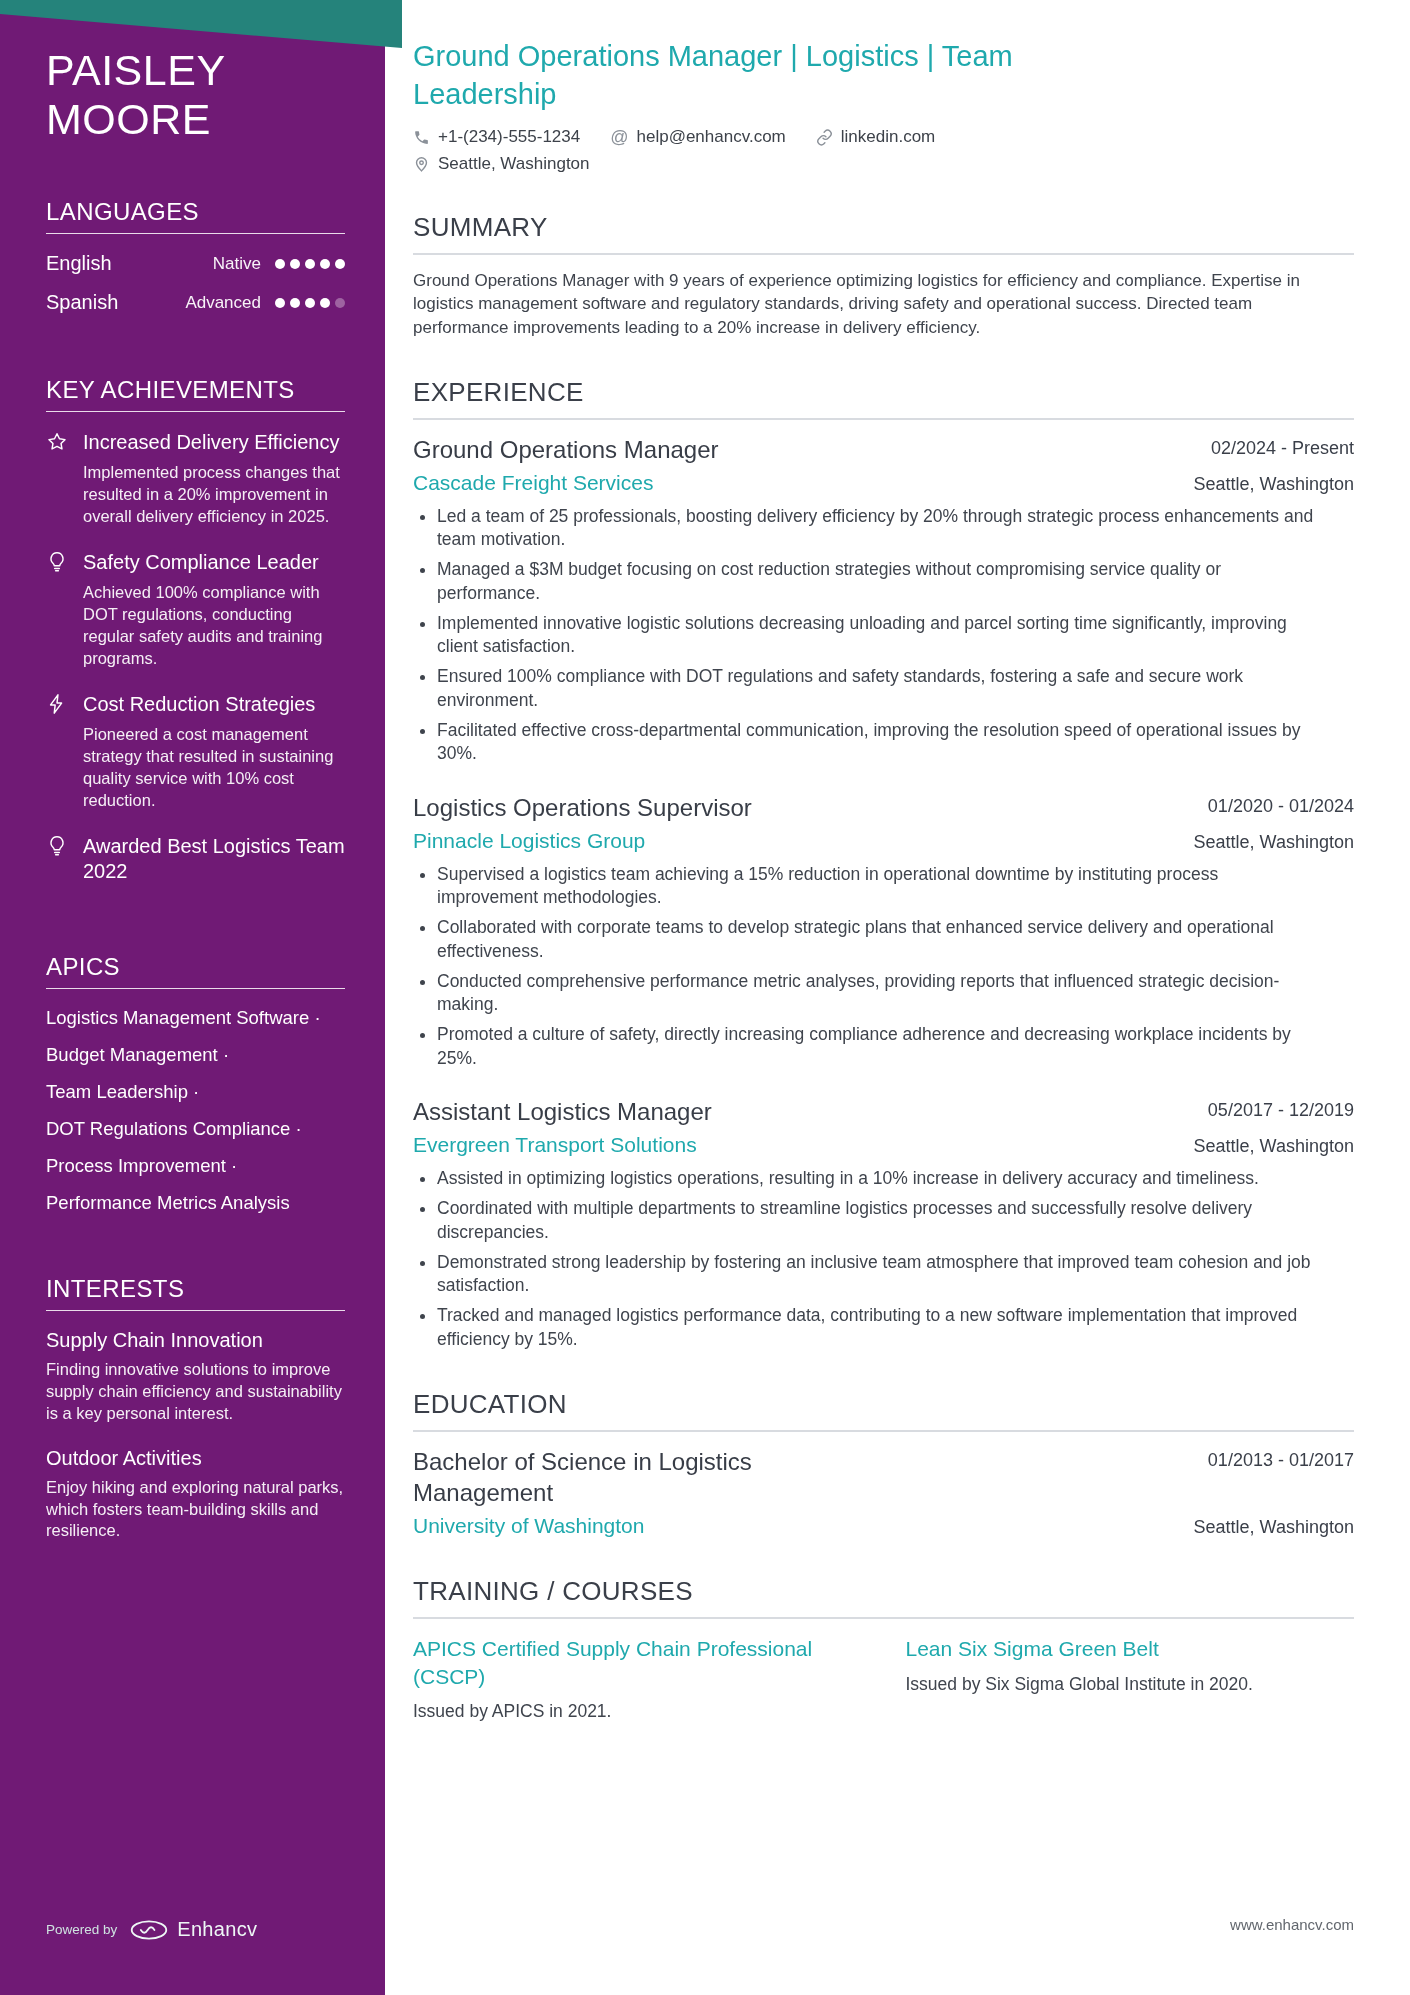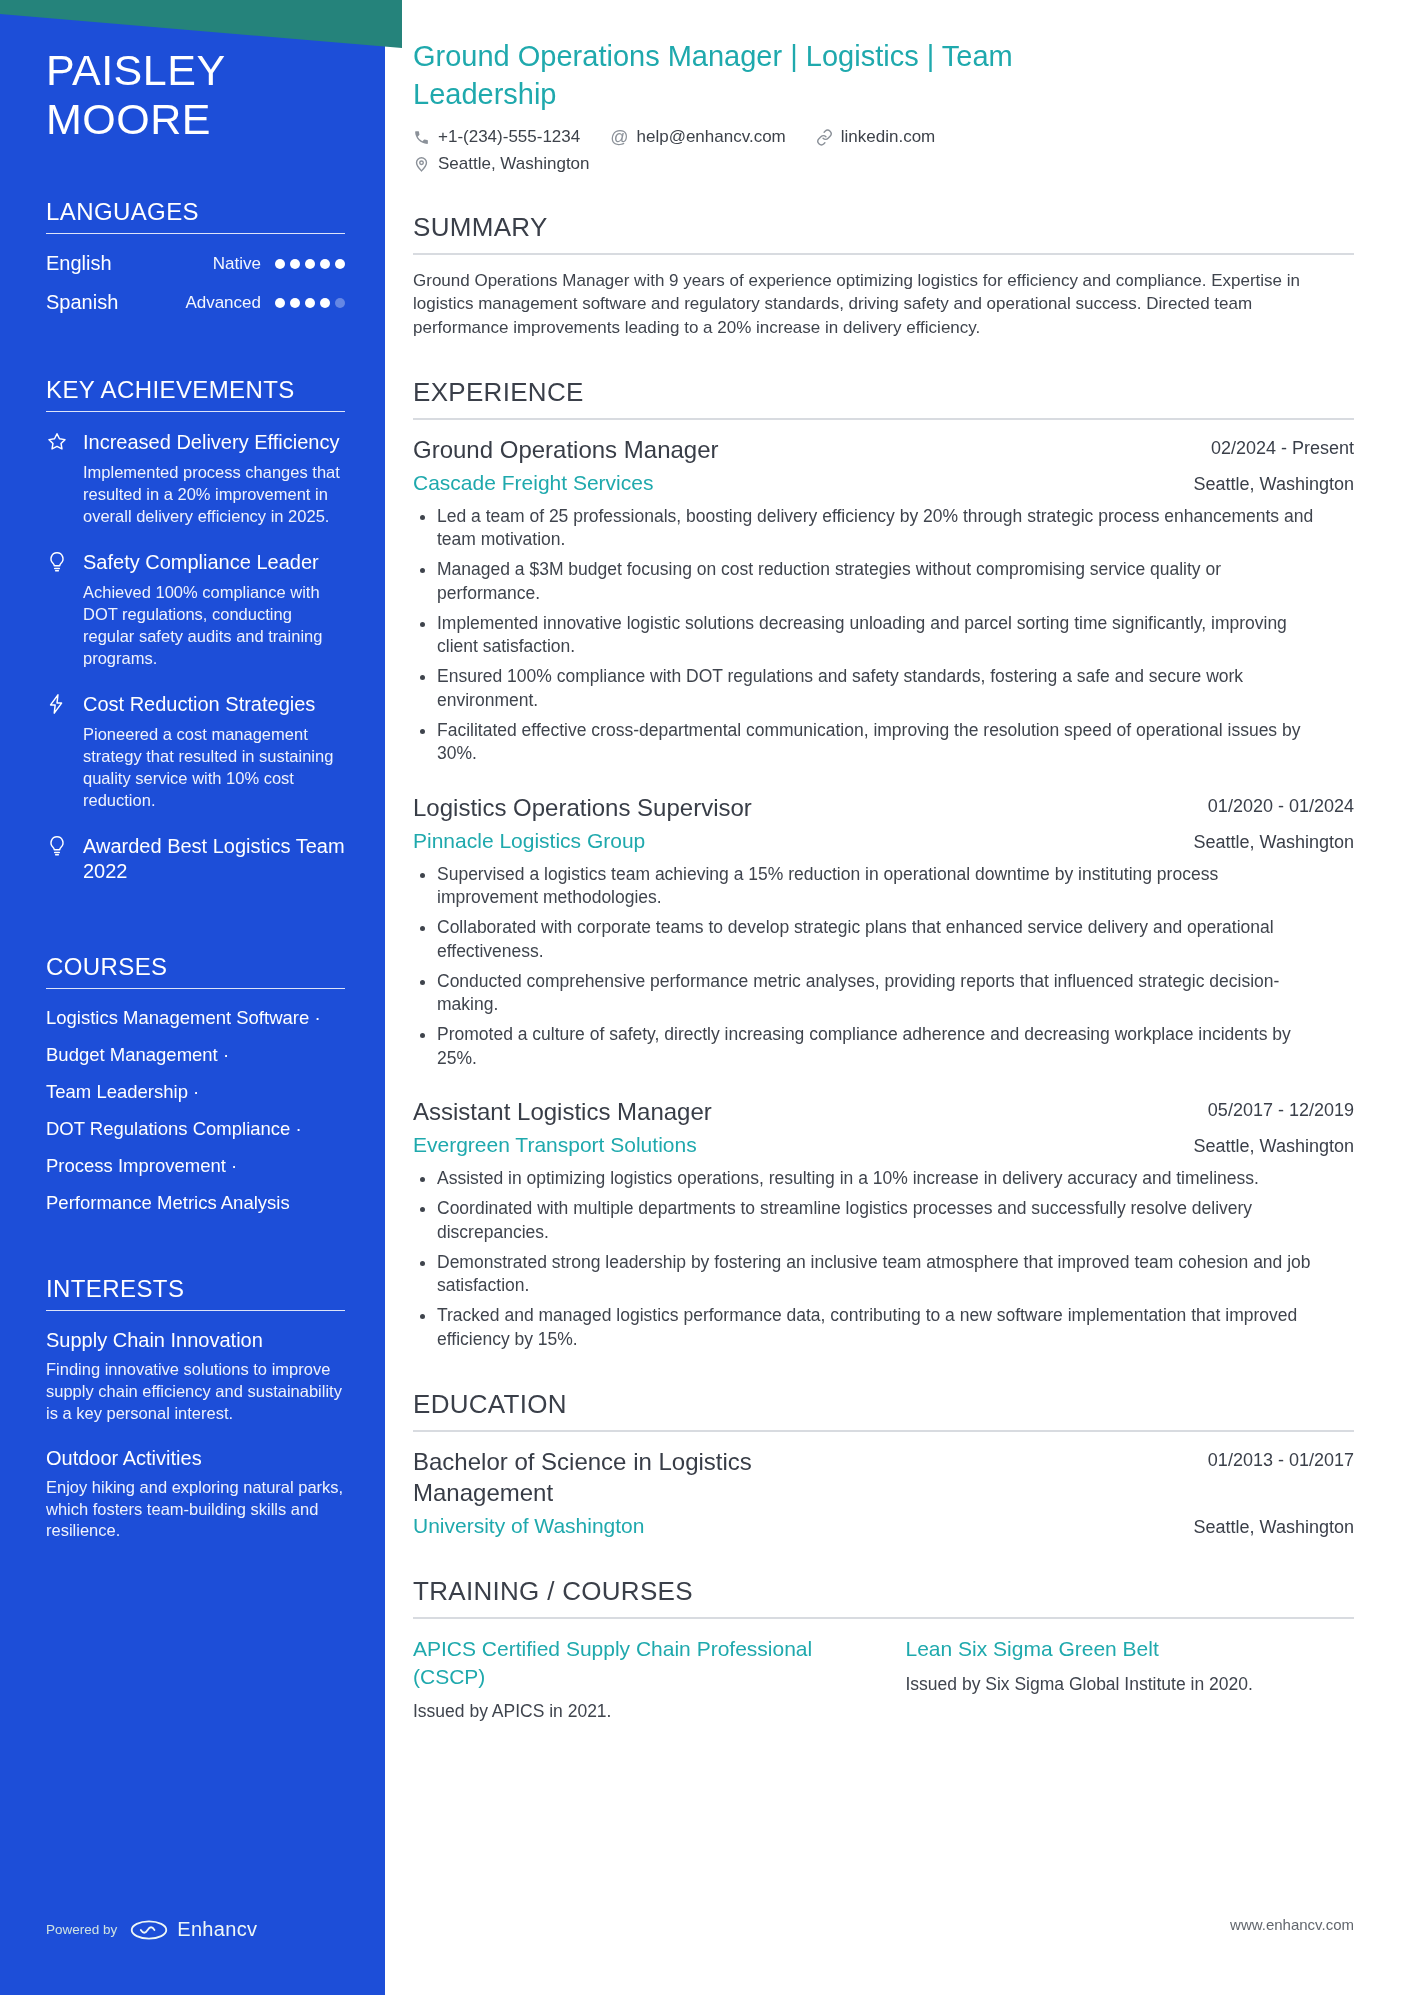--- a/index.html
+++ b/index.html
@@ -1,21 +1,21 @@
 <!DOCTYPE html>
 <html><head>
 <meta charset="utf-8">
 <style>
   * { margin:0; padding:0; box-sizing:border-box; }
   html,body { background:#ffffff; }
   body { width:1410px; font-family:"Liberation Sans", sans-serif; }
   .page { position:relative; width:1410px; height:1995px; display:flex; overflow:hidden; background:#ffffff; }
 
   
-  .sidebar { position:relative; flex:0 0 385px; background:#1d4ed8; color:#ffffff;
+  .sidebar { position:relative; flex:0 0 385px; background:#701a75; color:#ffffff;
              padding:46px 40px 54px 46px; display:flex; flex-direction:column; }
   .accent-band { position:absolute; top:0; left:0; width:402px; height:50px; background:#25837b;
                  clip-path:polygon(0 0, 100% 0, 100% 96%, 0 28%); }
   .name { position:relative; font-size:43px; font-weight:500; letter-spacing:0.5px; line-height:1.14;
           max-width:240px; }
   .s-section { margin-top:46px; }
   .s-section.first { margin-top:54px; }
   .s-head { font-size:24px; font-weight:400; letter-spacing:0.4px; padding-bottom:7px;
             border-bottom:1px solid rgba(255,255,255,0.85); margin-bottom:18px; }
   .lang-row { display:flex; justify-content:space-between; align-items:center; margin-bottom:16px; }
@@ -136,21 +136,21 @@
       <div class="ach-item">
         <svg class="ach-icon" viewBox="0 0 24 24" fill="none" stroke="#ffffff" stroke-width="1.6" stroke-linecap="round" stroke-linejoin="round">
           <path d="M12 2a6.5 6.5 0 0 0-4.4 11.3c.8.7 1.4 1.6 1.4 2.7h6c0-1.1.6-2 1.4-2.7A6.5 6.5 0 0 0 12 2z"></path>
           <path d="M9.5 19h5M10.5 21.5h3"></path>
         </svg>
         <div class="ach-title">Awarded Best Logistics Team 2022</div>
       </div>
     </section>
 
     <section class="s-section">
-      <h2 class="s-head">COURSES</h2>
+      <h2 class="s-head">APICS</h2>
       <div class="skill-item">Logistics Management Software</div>
       <div class="skill-item">Budget Management</div>
       <div class="skill-item">Team Leadership</div>
       <div class="skill-item">DOT Regulations Compliance</div>
       <div class="skill-item">Process Improvement</div>
       <div class="skill-item">Performance Metrics Analysis</div>
     </section>
 
     <section class="s-section">
       <h2 class="s-head">INTERESTS</h2>

